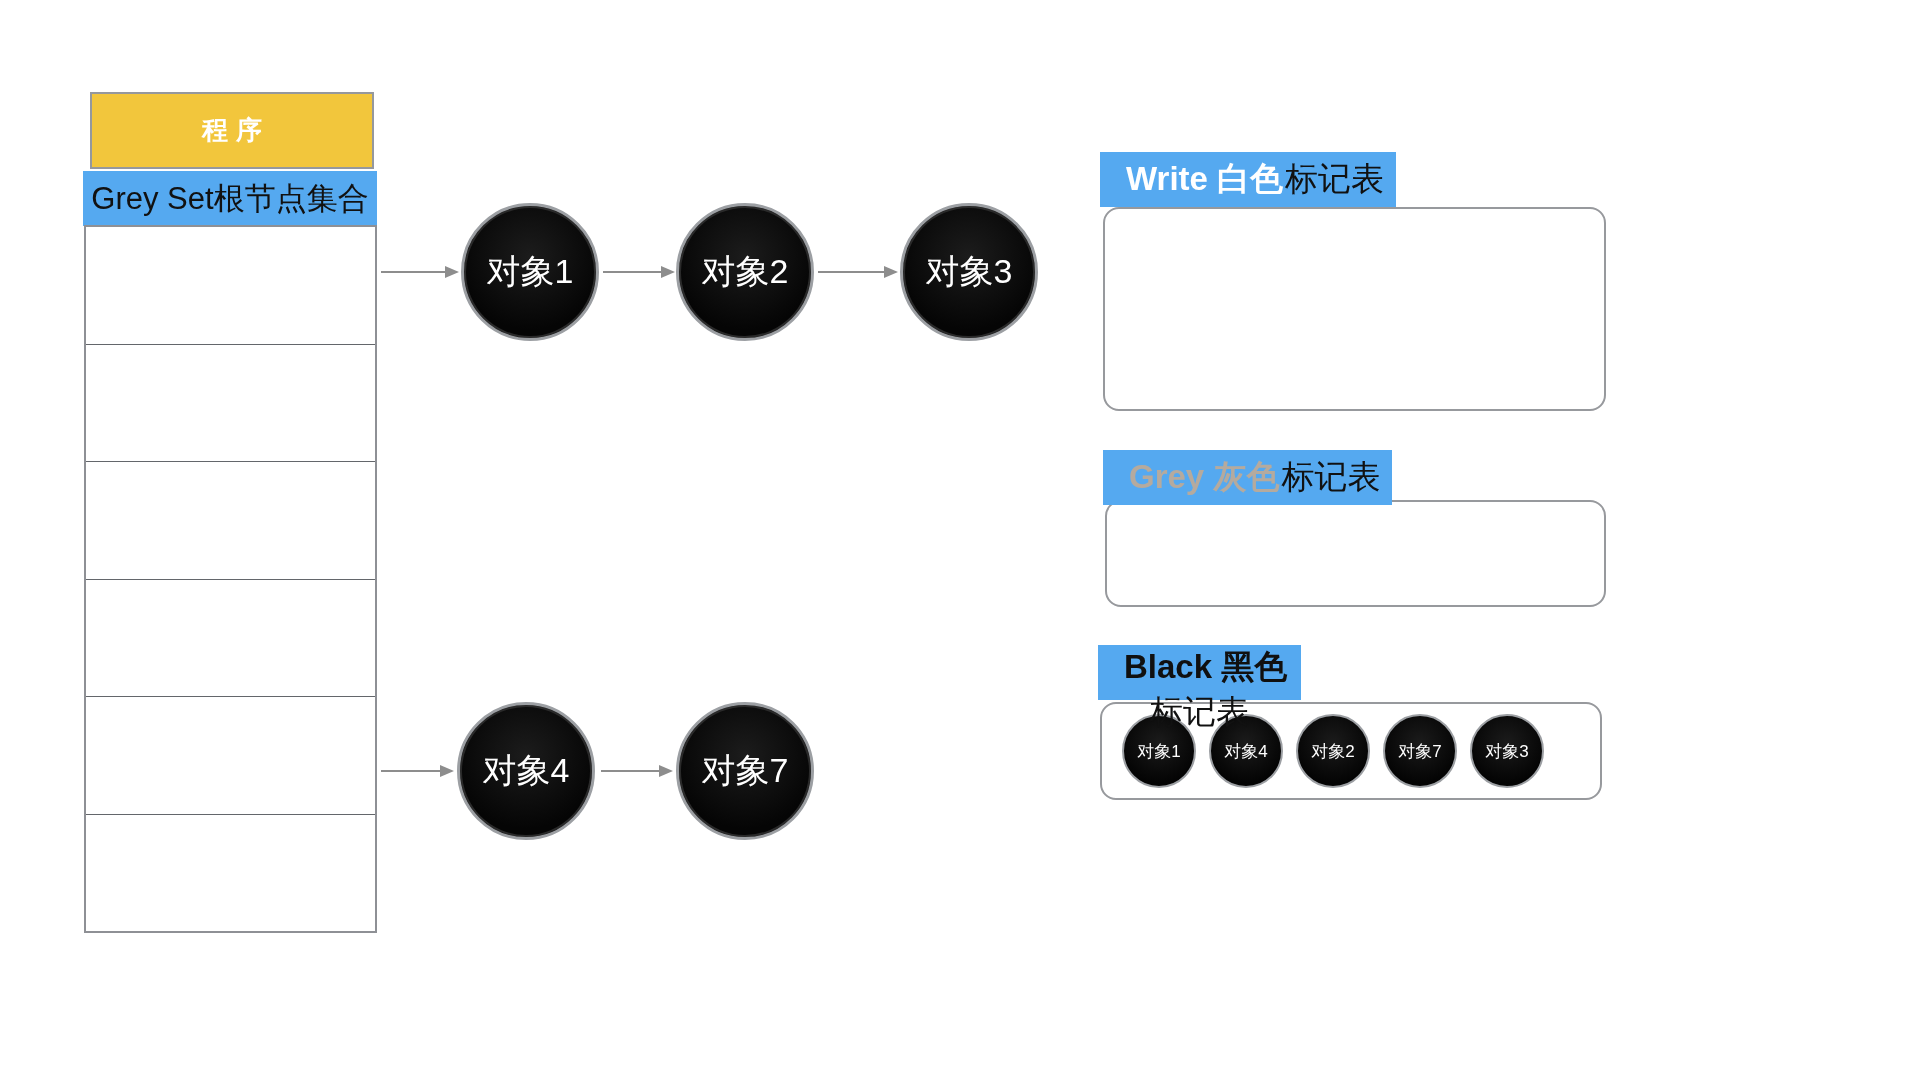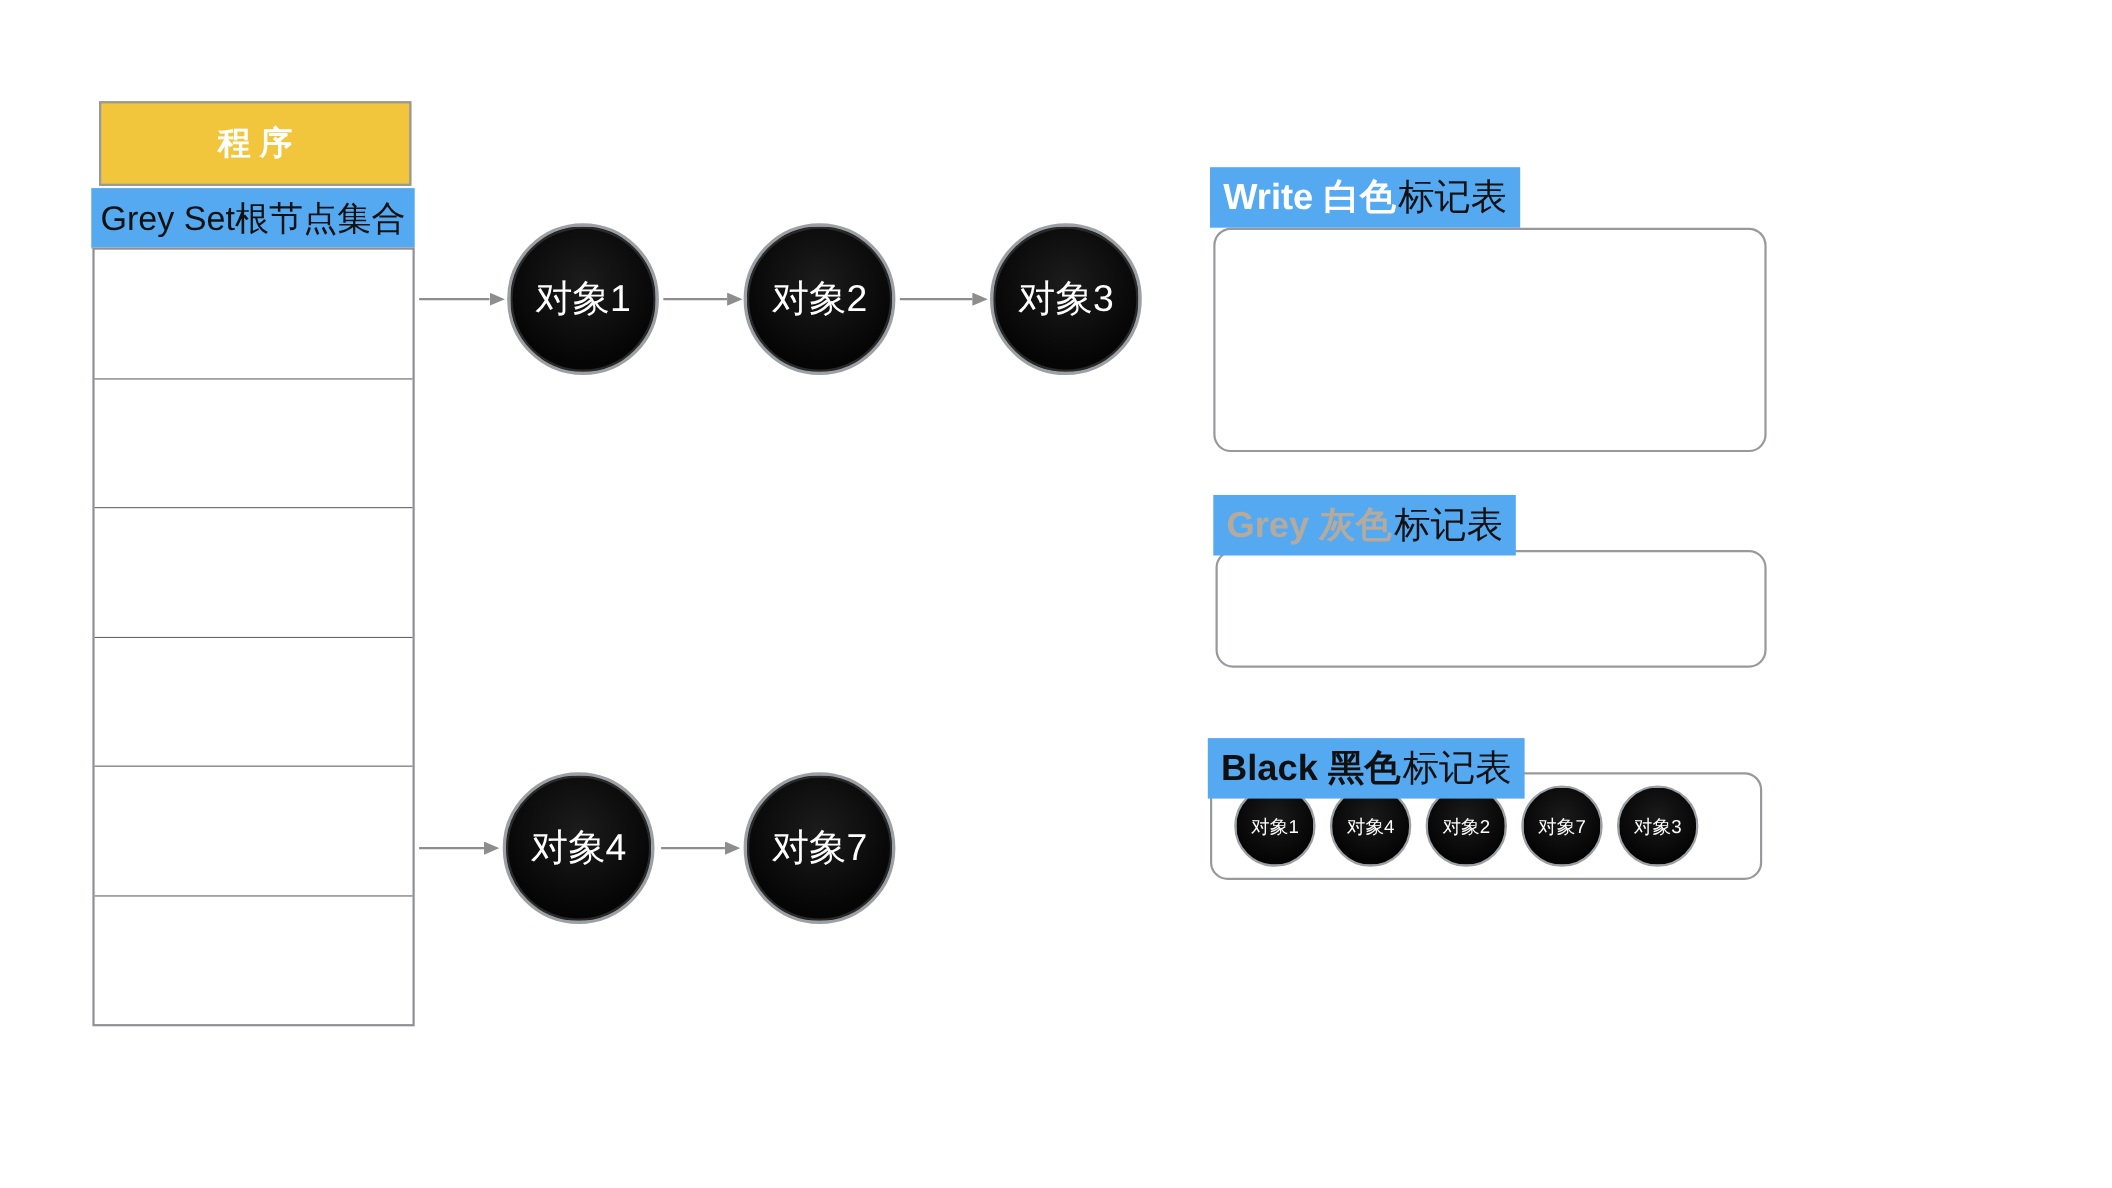--- a/index.html
+++ b/index.html
@@ -5,21 +5,21 @@
   html,body{margin:0;padding:0;background:#ffffff;}
   #canvas{
     position:relative;width:1920px;height:1080px;background:#ffffff;overflow:hidden;
     font-family:"Liberation Sans","DejaVu Sans",sans-serif;
   }
   
   .program-box{
     position:absolute;left:90px;top:92px;width:284px;height:77px;
     background:#f2c63c;border:2px solid #95989d;box-sizing:border-box;
     display:flex;align-items:center;justify-content:center;
-    color:#ffffff;font-size:30px;font-weight:bold;letter-spacing:8px;text-indent:8px;
+    color:#ffffff;font-size:26px;font-weight:bold;letter-spacing:8px;text-indent:8px;
   }
   .rootset-label{
     position:absolute;left:83px;top:171px;width:294px;height:55px;
     background:#55a9f0;box-sizing:border-box;
     display:flex;align-items:center;justify-content:center;
     color:#111111;font-size:31px;white-space:nowrap;
   }
   .heap-table{
     position:absolute;left:84px;top:225px;width:293px;height:708px;
     border:2px solid #8e9095;box-sizing:border-box;background:#ffffff;
@@ -42,26 +42,26 @@
   #obj4{left:457px;top:702px;}
   #obj7{left:676px;top:702px;}
   
   #arrows{position:absolute;left:0;top:0;width:1920px;height:1080px;pointer-events:none;}
   
   .mark-label{
     position:absolute;height:55px;background:#55a9f0;
     display:flex;align-items:center;padding:0 12px;box-sizing:border-box;
     font-size:33px;white-space:nowrap;z-index:2;
   }
-  .mark-label .en-cn{font-weight:bold;margin-right:2px;}
+  .mark-label .en-cn{font-weight:bold;margin-right:2px;margin-left:14px;}
   #white-label{left:1100px;top:152px;}
   #white-label .en-cn{color:#ffffff;}
   #grey-label{left:1103px;top:450px;}
   #grey-label .en-cn{color:#b5aa9e;}
-  #black-label{left:1098px;top:671px;}
+  #black-label{left:1098px;top:645px;flex-direction:column;}
   #black-label .en-cn{color:#101010;}
   .mark-label .suffix{color:#111111;font-weight:normal;text-align:right;}
   .mark-box{
     position:absolute;background:#ffffff;border:2px solid #97999d;border-radius:16px;
     box-sizing:border-box;z-index:1;
   }
   #white-box{left:1103px;top:207px;width:503px;height:204px;}
   #grey-box{left:1105px;top:500px;width:501px;height:107px;}
   #black-box{left:1100px;top:702px;width:502px;height:98px;
     display:flex;align-items:center;gap:13px;padding:0 0 0 20px;}

